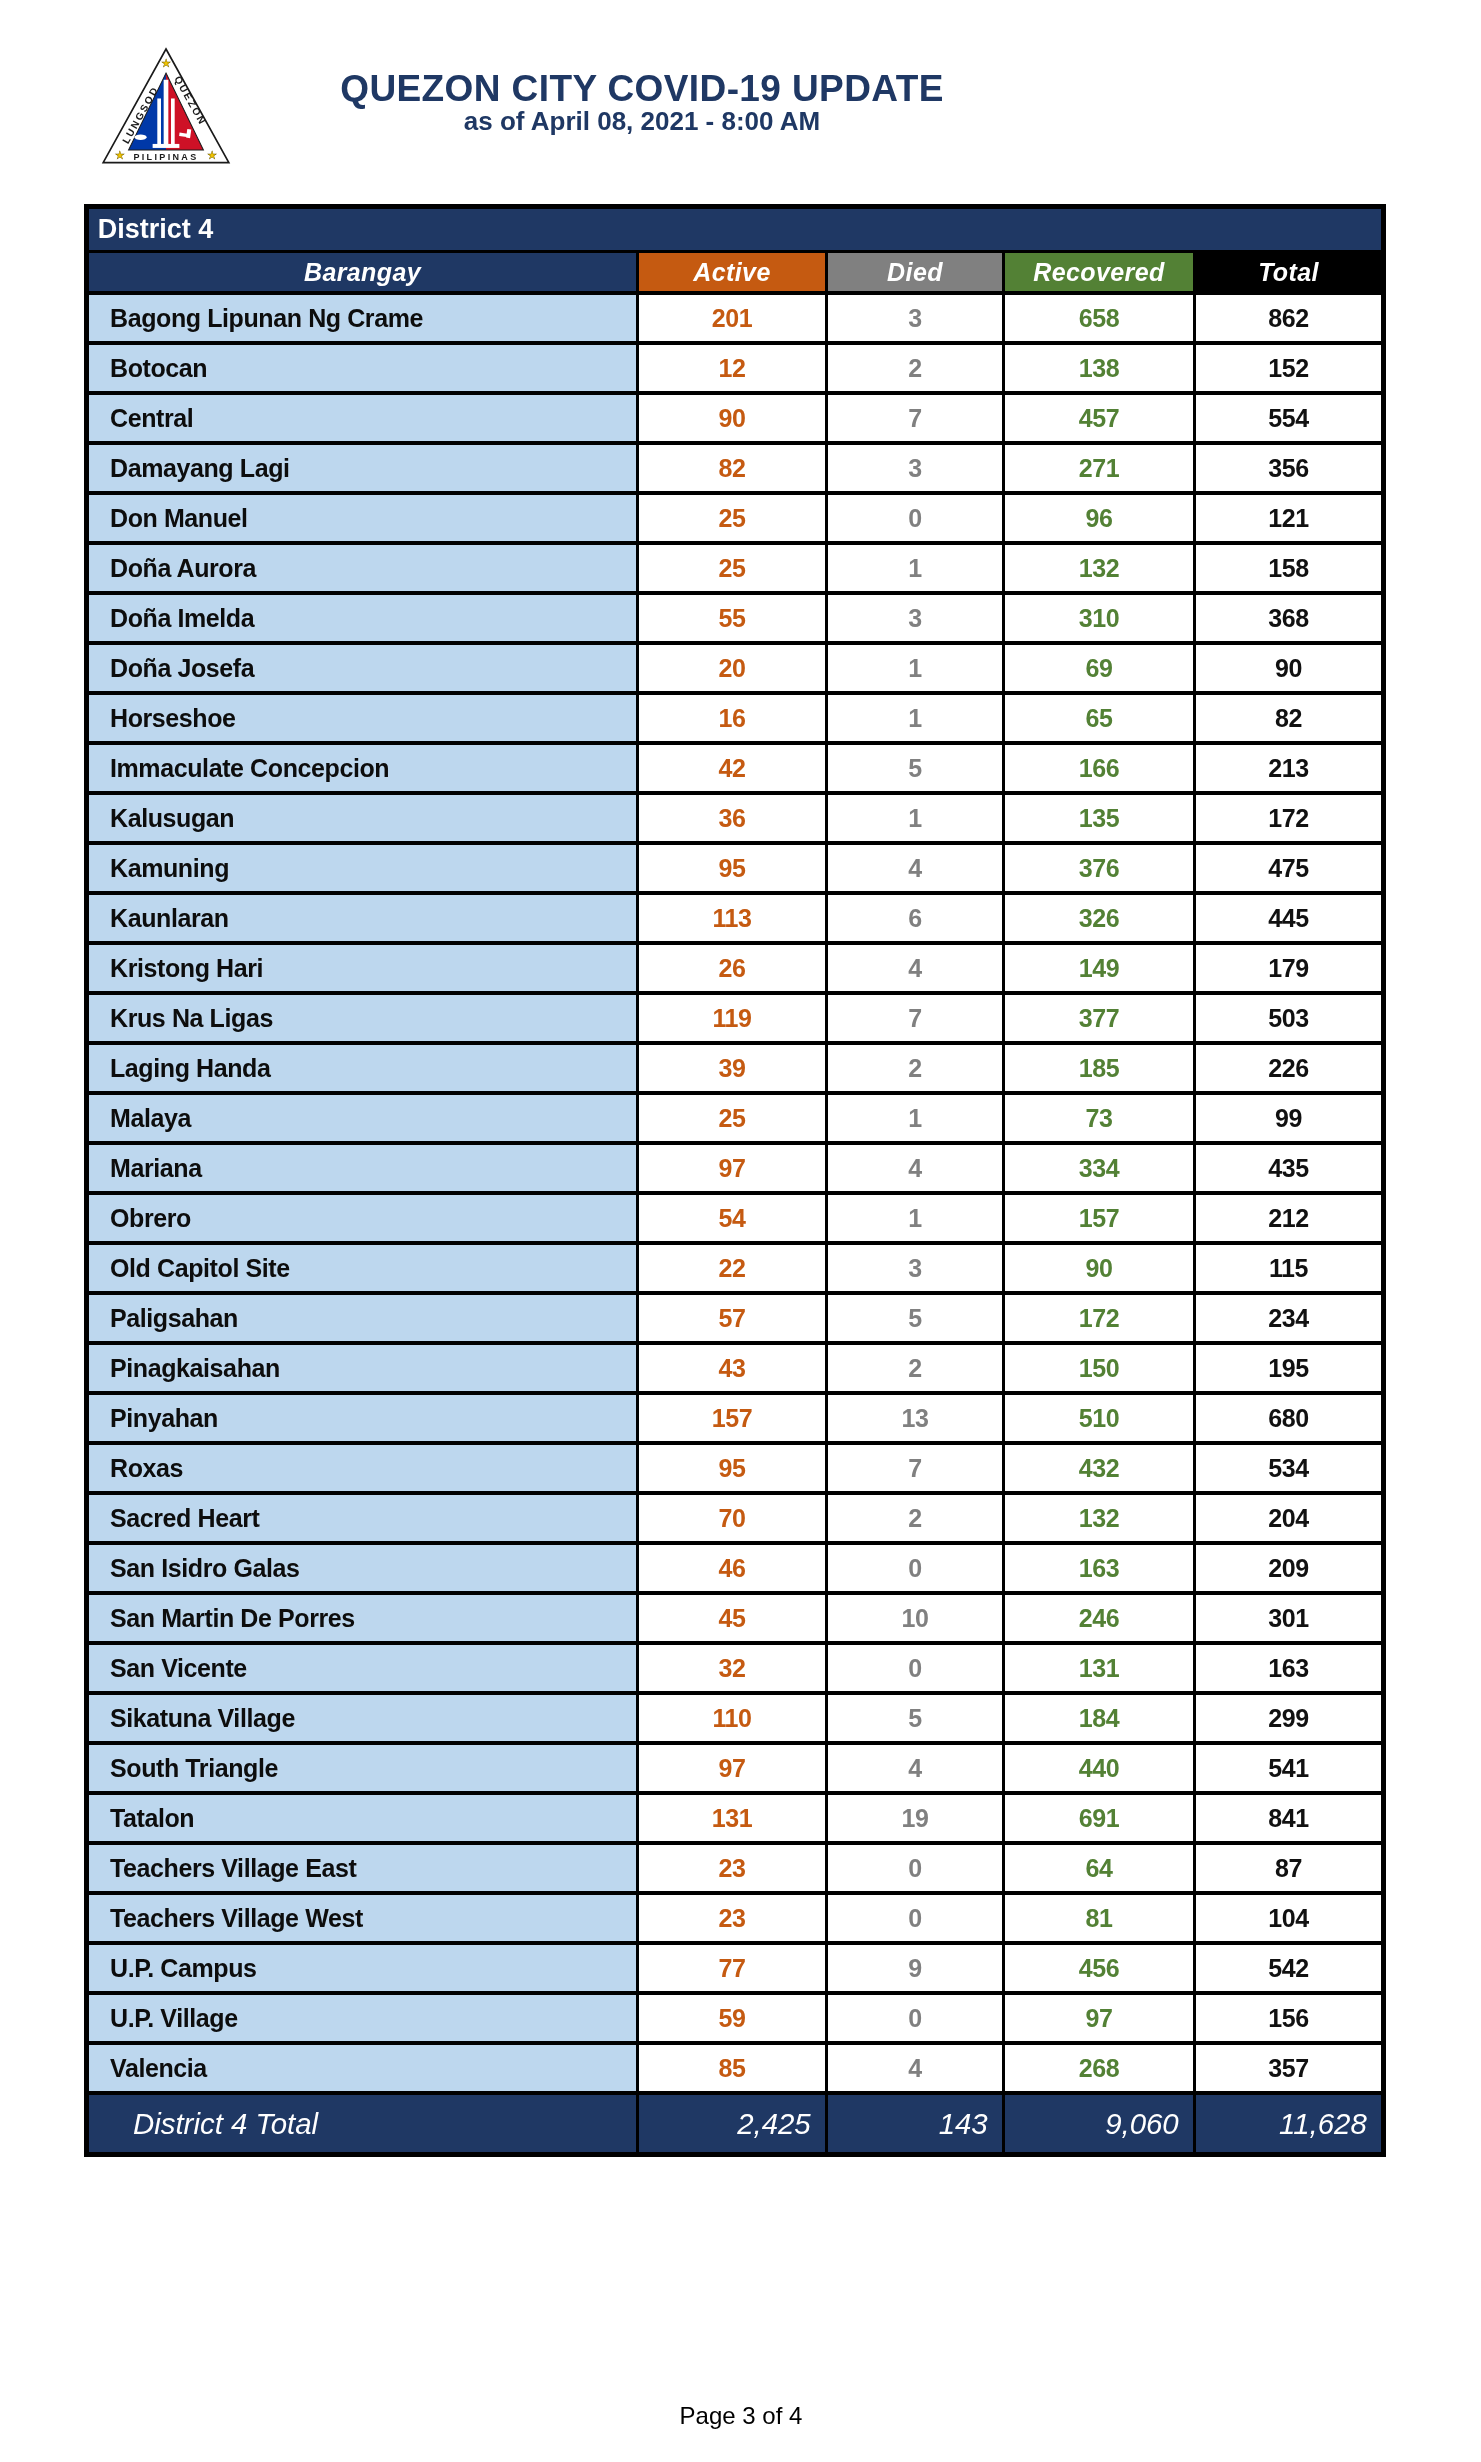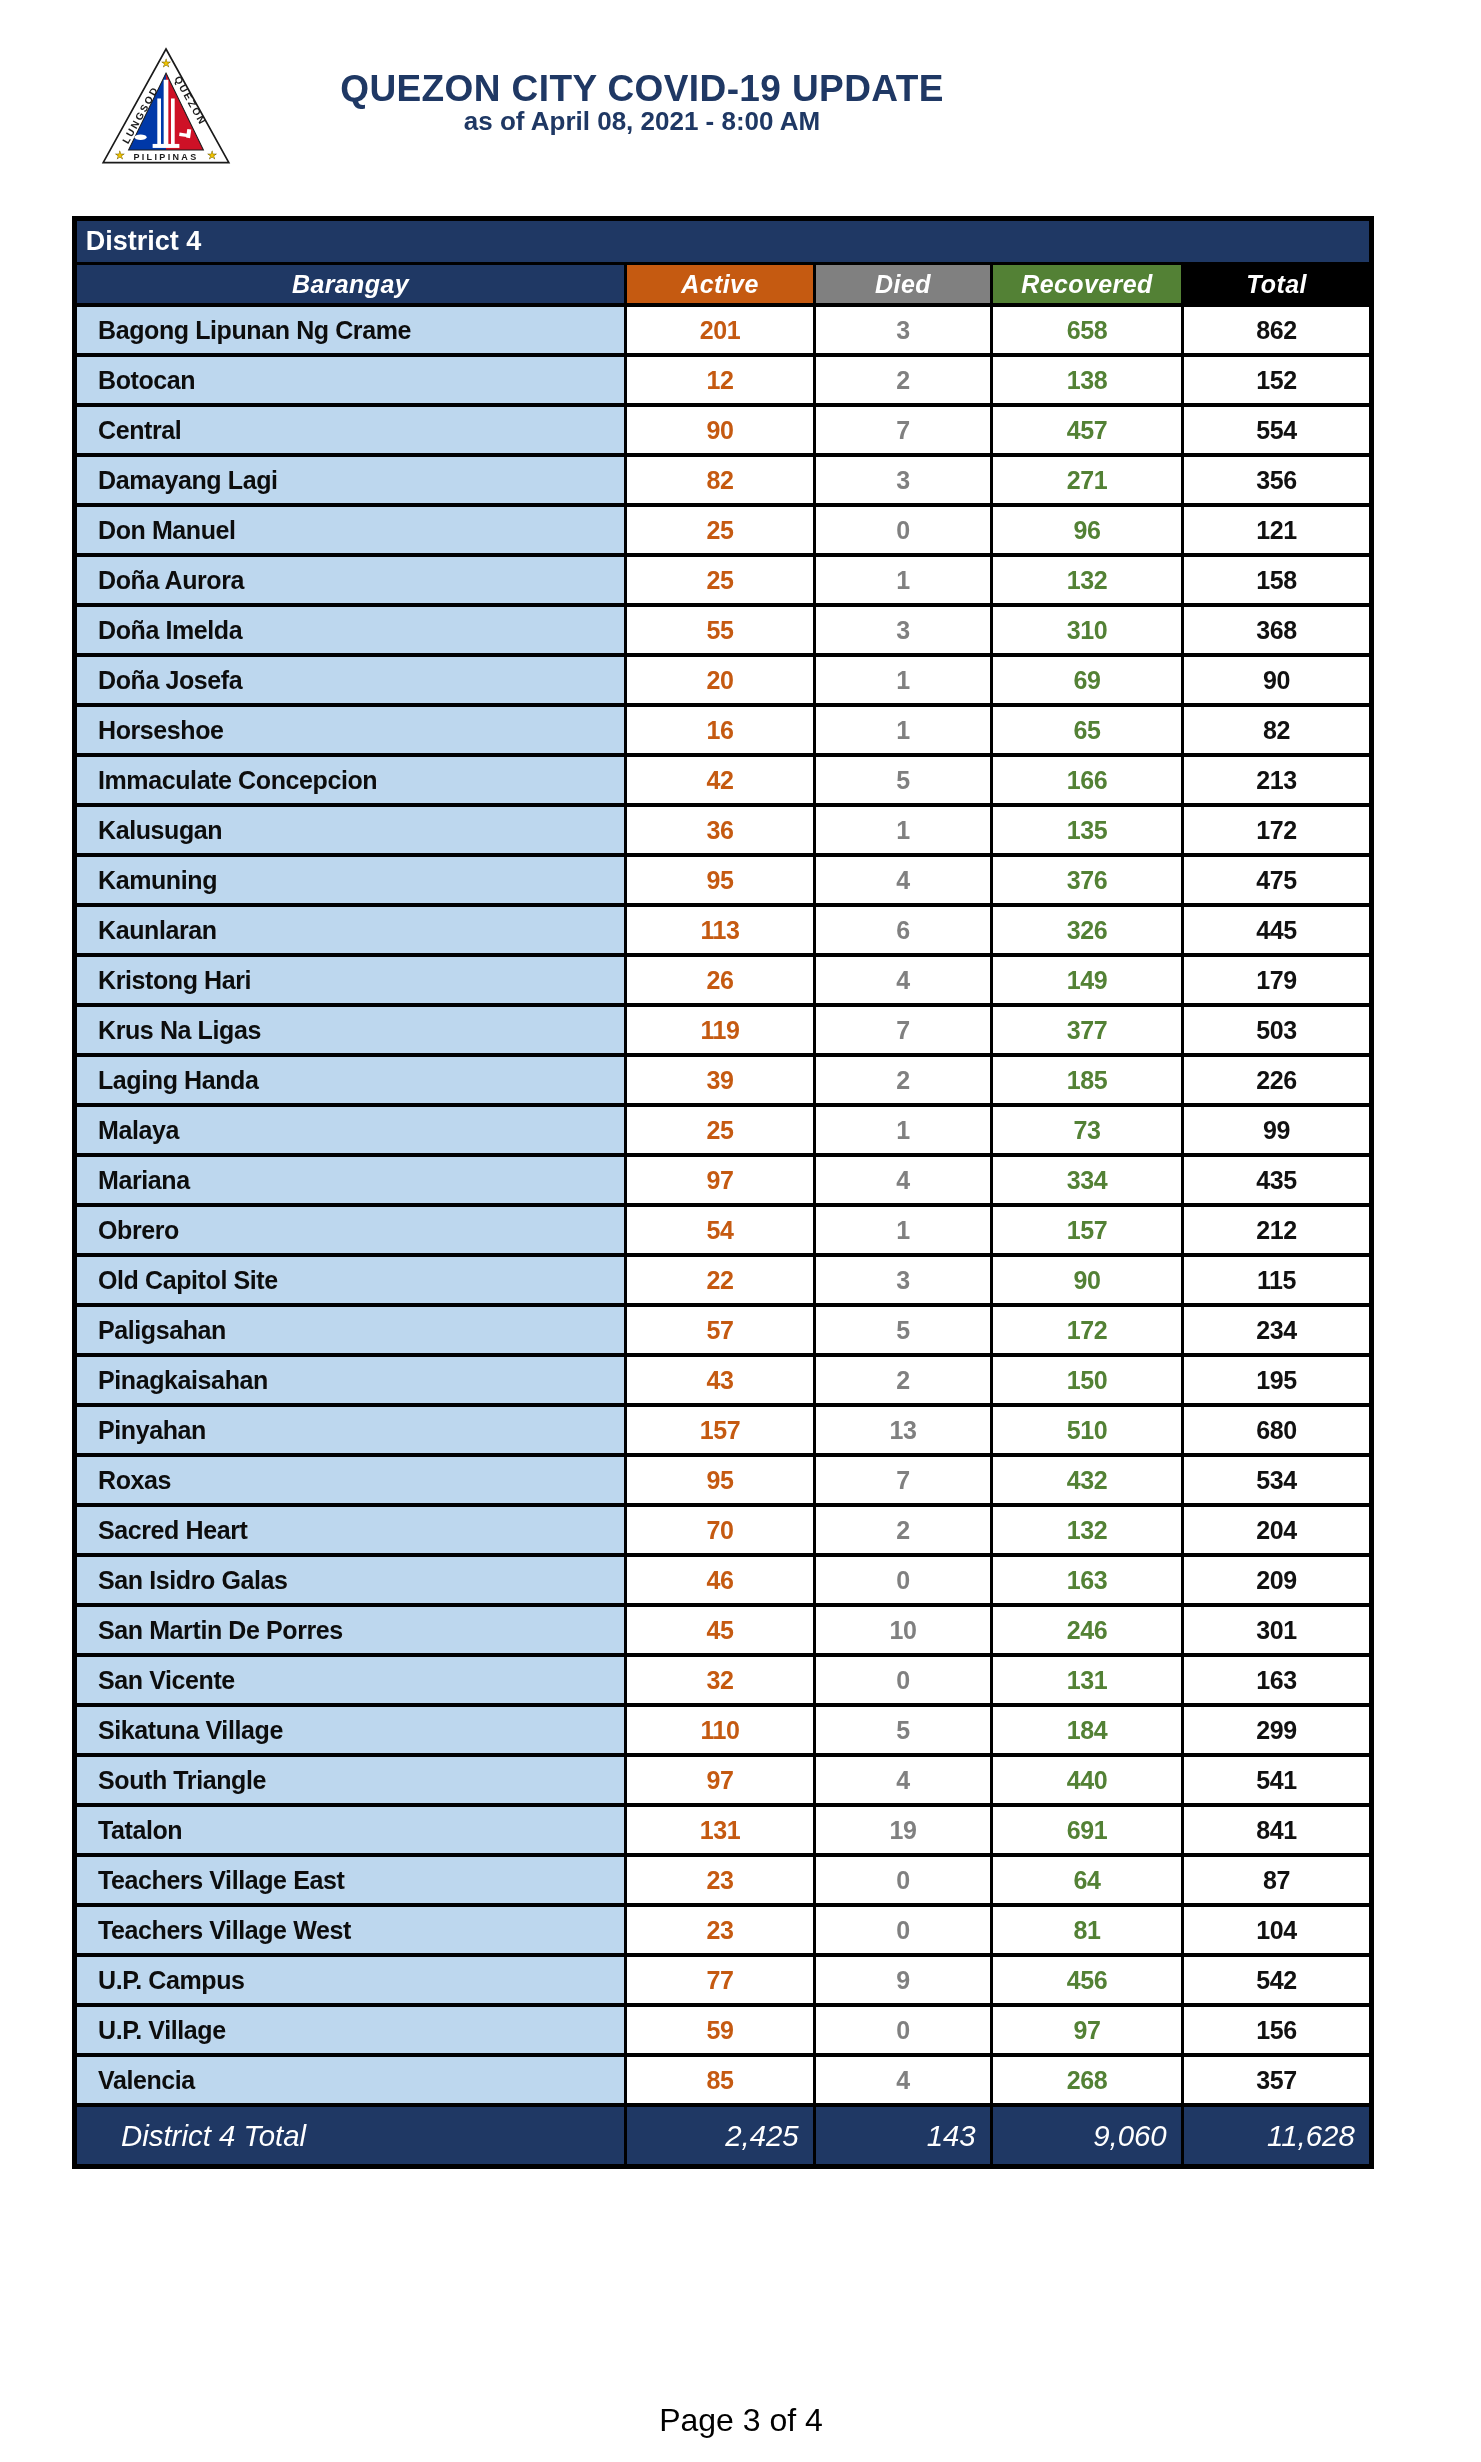--- a/index.html
+++ b/index.html
@@ -30,27 +30,26 @@
     margin-top: 1px;
     font-size: 26px;
     font-weight: bold;
     color: var(--navy, #1F3864);
     line-height: 1;
   }
 
   
   .covid-table {
     position: absolute;
-    left: 72px;
+    left: 84px;
     top: 204px;
     width: 1152px;
     border-collapse: collapse;
     table-layout: fixed;
     border: 5.6px solid #000000;
-    margin-top: 12px;
   }
   .covid-table td, .covid-table th { padding: 0; }
 
   .district-header th {
     background: var(--navy, #1F3864);
     color: #ffffff;
     font-size: 27px;
     font-weight: bold;
     text-align: left;
     padding-left: 8.8px;
@@ -107,21 +106,21 @@
   .total-label { text-align: left; padding-left: 44px !important; }
   .total-num   { text-align: right; padding-right: 14.3px !important; }
 
   
   .page-footer {
     position: absolute;
     left: 0;
     top: 2402px;
     width: 1482px;
     text-align: center;
-    font-size: 32px;
+    font-size: 24px;
     color: #000000;
   }
 
   
   .logo-svg text { font-family: "Liberation Sans", sans-serif; }
 </style>
 </head>
 <body>
 
 <div class="page-header">

